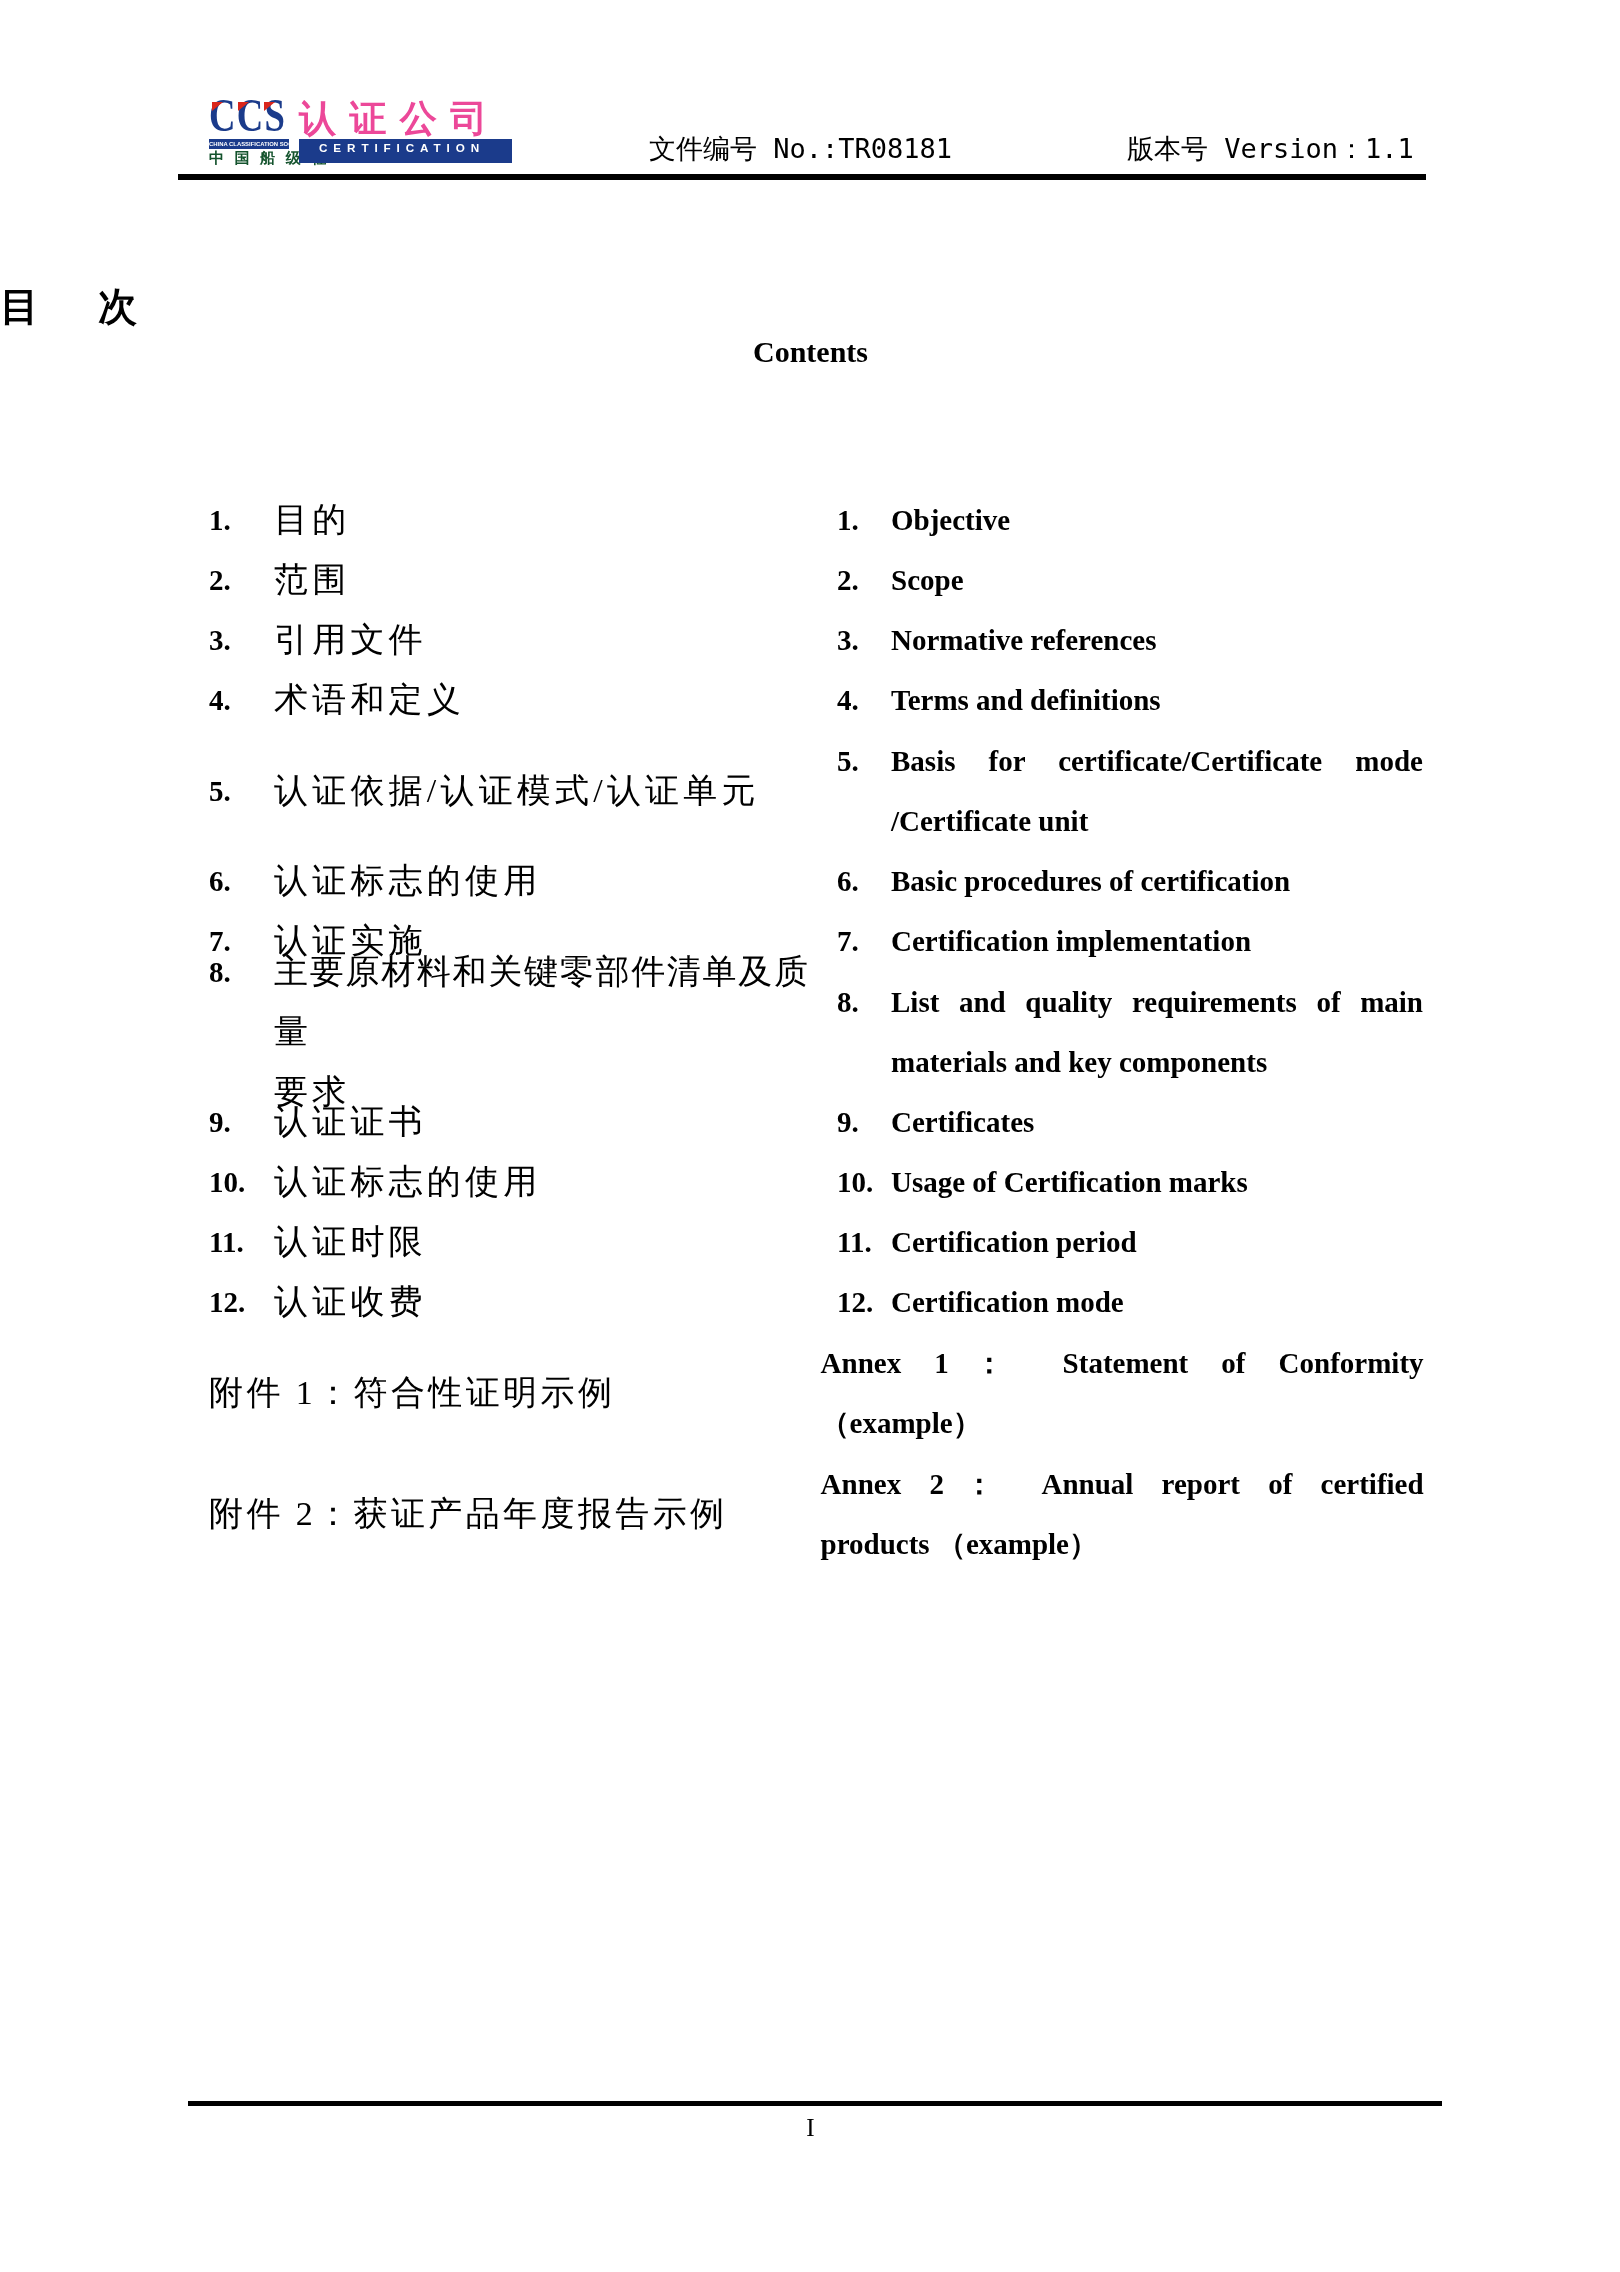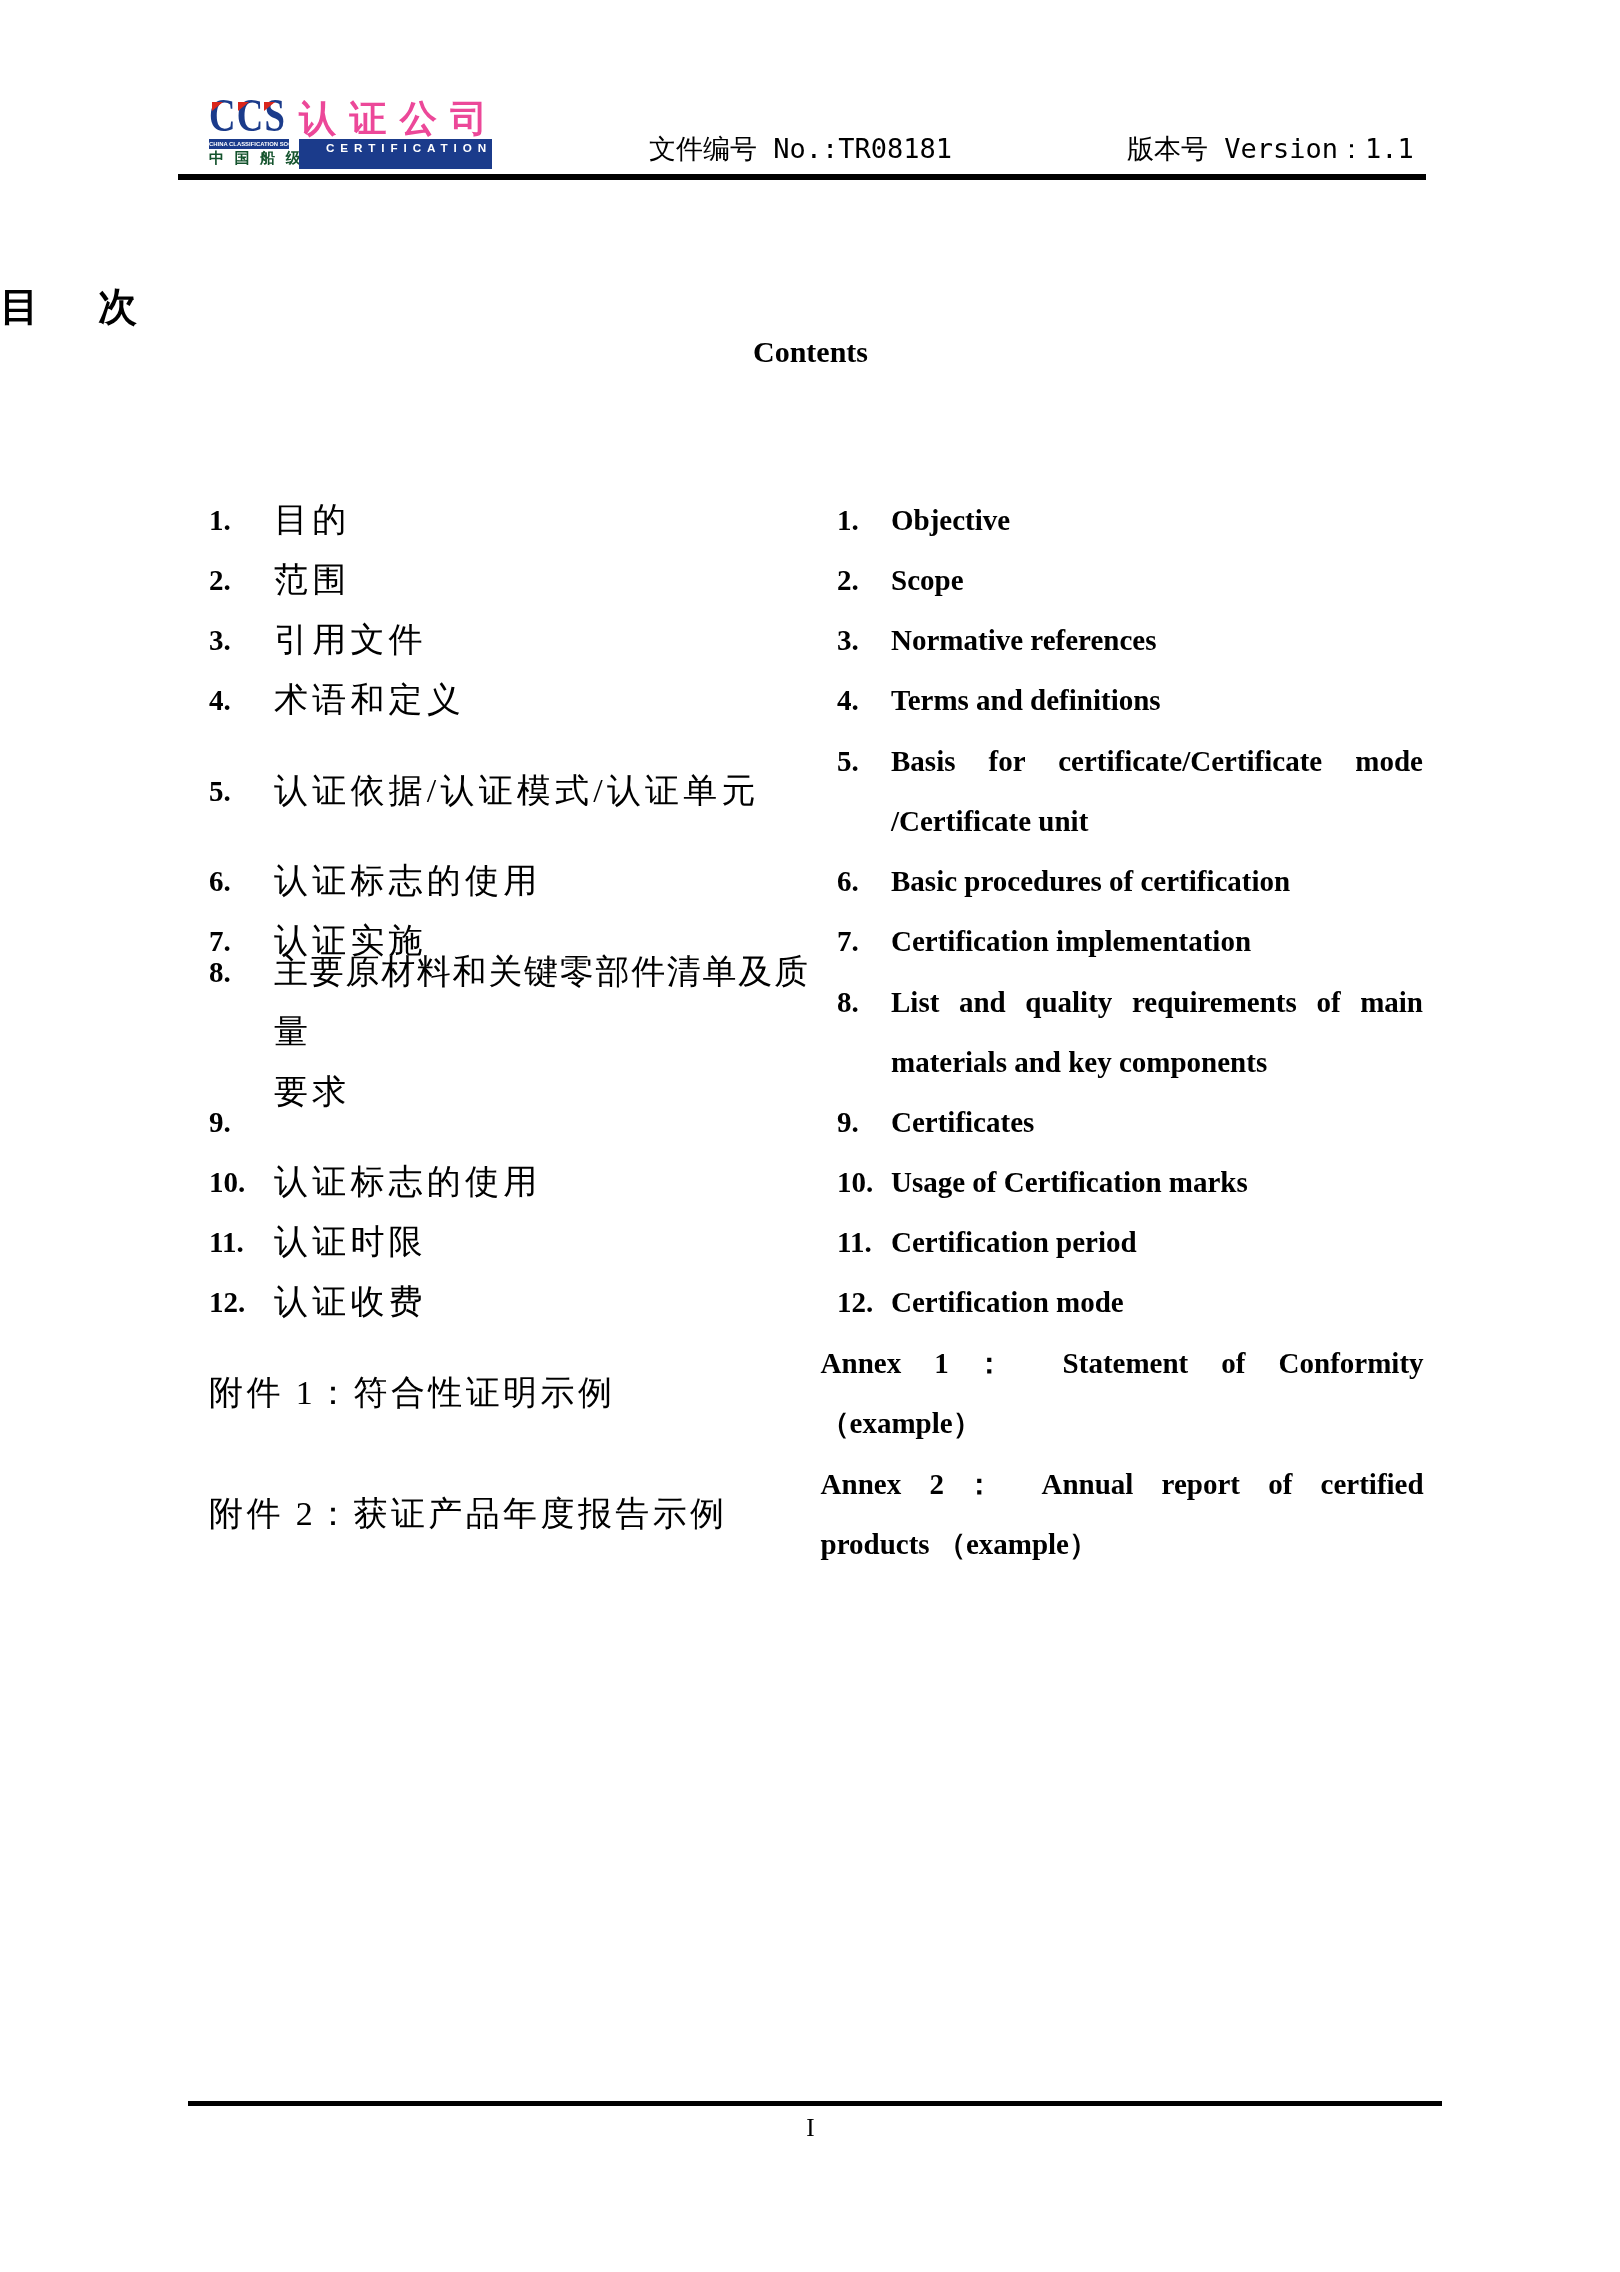--- a/index.html
+++ b/index.html
@@ -28,24 +28,24 @@
   }
   .society-cn {
     position:absolute; left:0; top:51px; width:84px; color:#14532d;
     font-size:15px; line-height:17px; font-weight:bold; letter-spacing:3.4px; white-space:nowrap;
   }
   .company-cn {
     position:absolute; left:90px; top:0px; color:#ec4899;
     font-size:37px; line-height:39px; font-weight:bold; letter-spacing:13.4px; white-space:nowrap;
   }
   .cert-bar {
-    position:absolute; left:90px; top:40px; width:193px; height:30px; background:#1b3b8b;
+    position:absolute; left:90px; top:40px; width:193px; height:24px; background:#1b3b8b;
     color:#fff; font-family:"Liberation Sans","DejaVu Sans",sans-serif;
-    font-size:11.7px; font-weight:bold; line-height:18.4px; text-align:right;
-    letter-spacing:5.9px; white-space:nowrap;
+    font-size:11.7px; font-weight:bold; line-height:18.4px; text-align:left;
+    letter-spacing:5.9px; white-space:nowrap;padding-left:20px;
   }
   .hdr-text {
     position:absolute; top:132px; font-family:"DejaVu Sans Mono","Liberation Mono",monospace;
     font-size:27px; line-height:34px; white-space:nowrap;
   }
   #doc-no   { left:649px; }
   #version  { left:1127px; }
   #header-rule { position:absolute; left:178px; top:174px; width:1248px; height:5.9px; background:#000; }
 
   
@@ -217,20 +217,23 @@
           <div class="no-en">8.</div>
           <div class="txt">
             <div class="line en-line j-en">List and quality requirements of main</div>
             <div class="line en-line">materials and key components</div>
           </div>
         </div>
       </div>
       <div class="toc-row">
         <div class="cell cell-left">
           <div class="no-cn">9.</div>
+          <div class="txt">
+            <div class="line cn-line">认证证书</div>
+          </div>
         </div>
         <div class="cell cell-right">
           <div class="no-en">9.</div>
           <div class="txt">
             <div class="line en-line">Certificates</div>
           </div>
         </div>
       </div>
       <div class="toc-row">
         <div class="cell cell-left">

